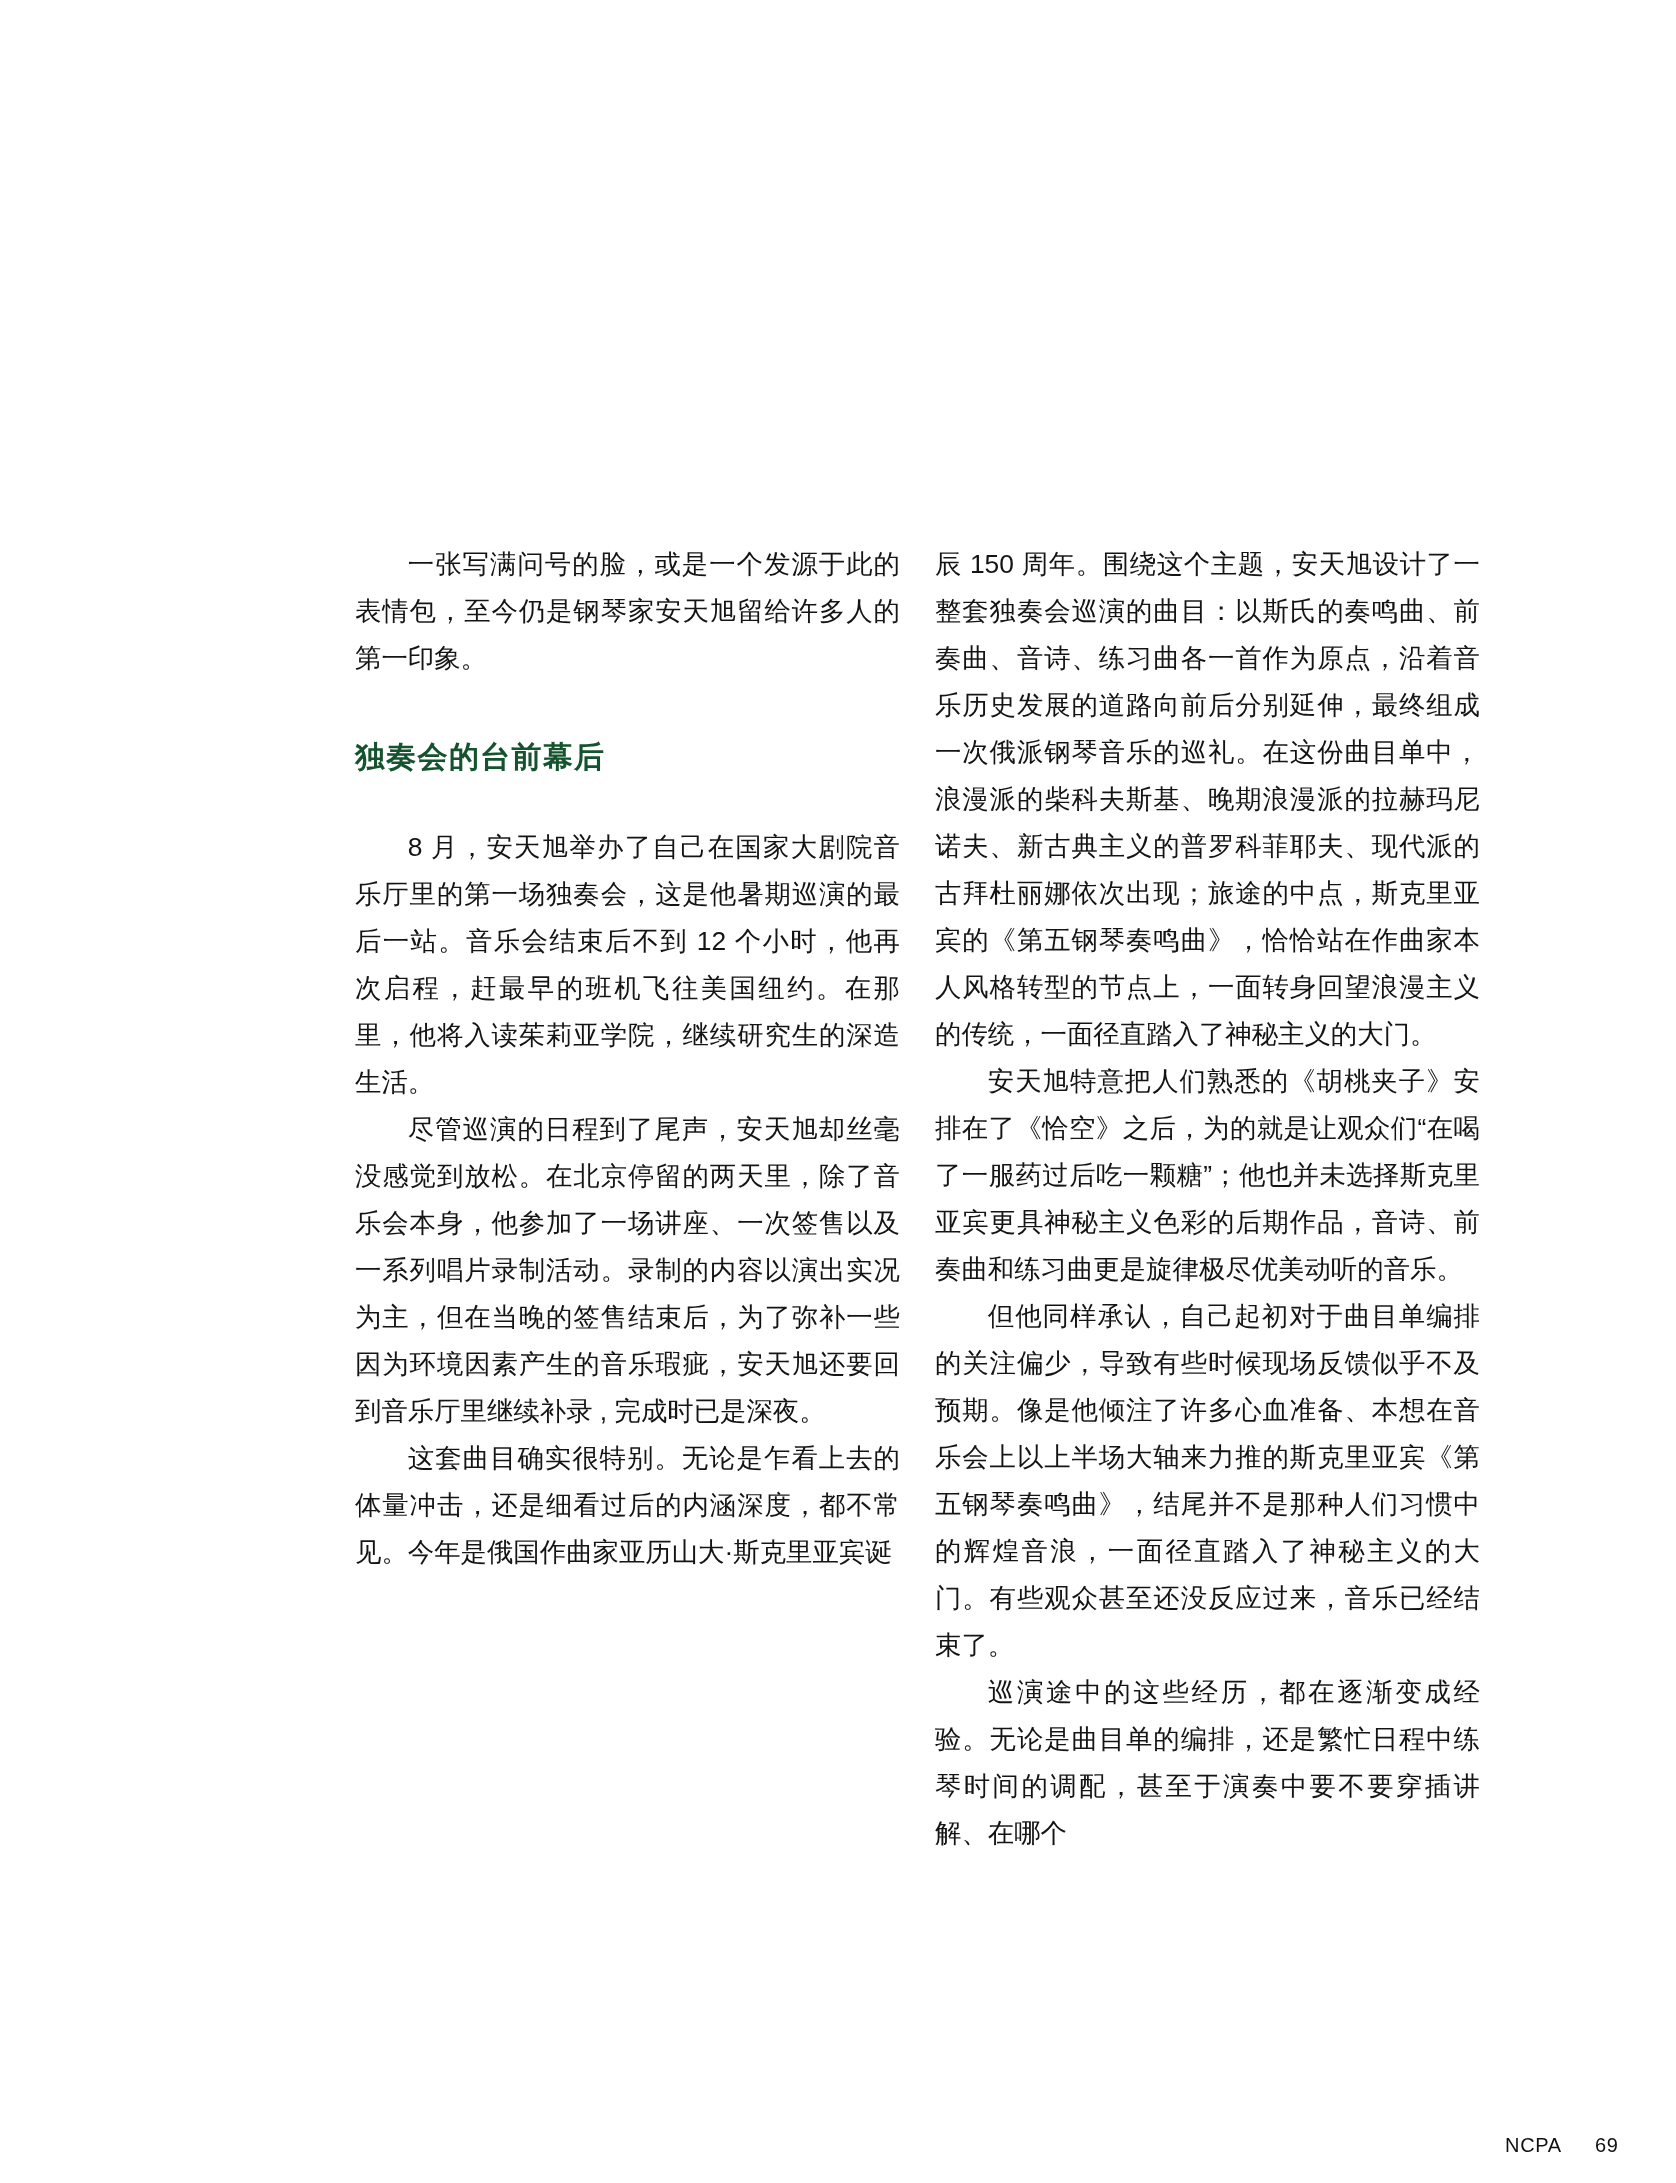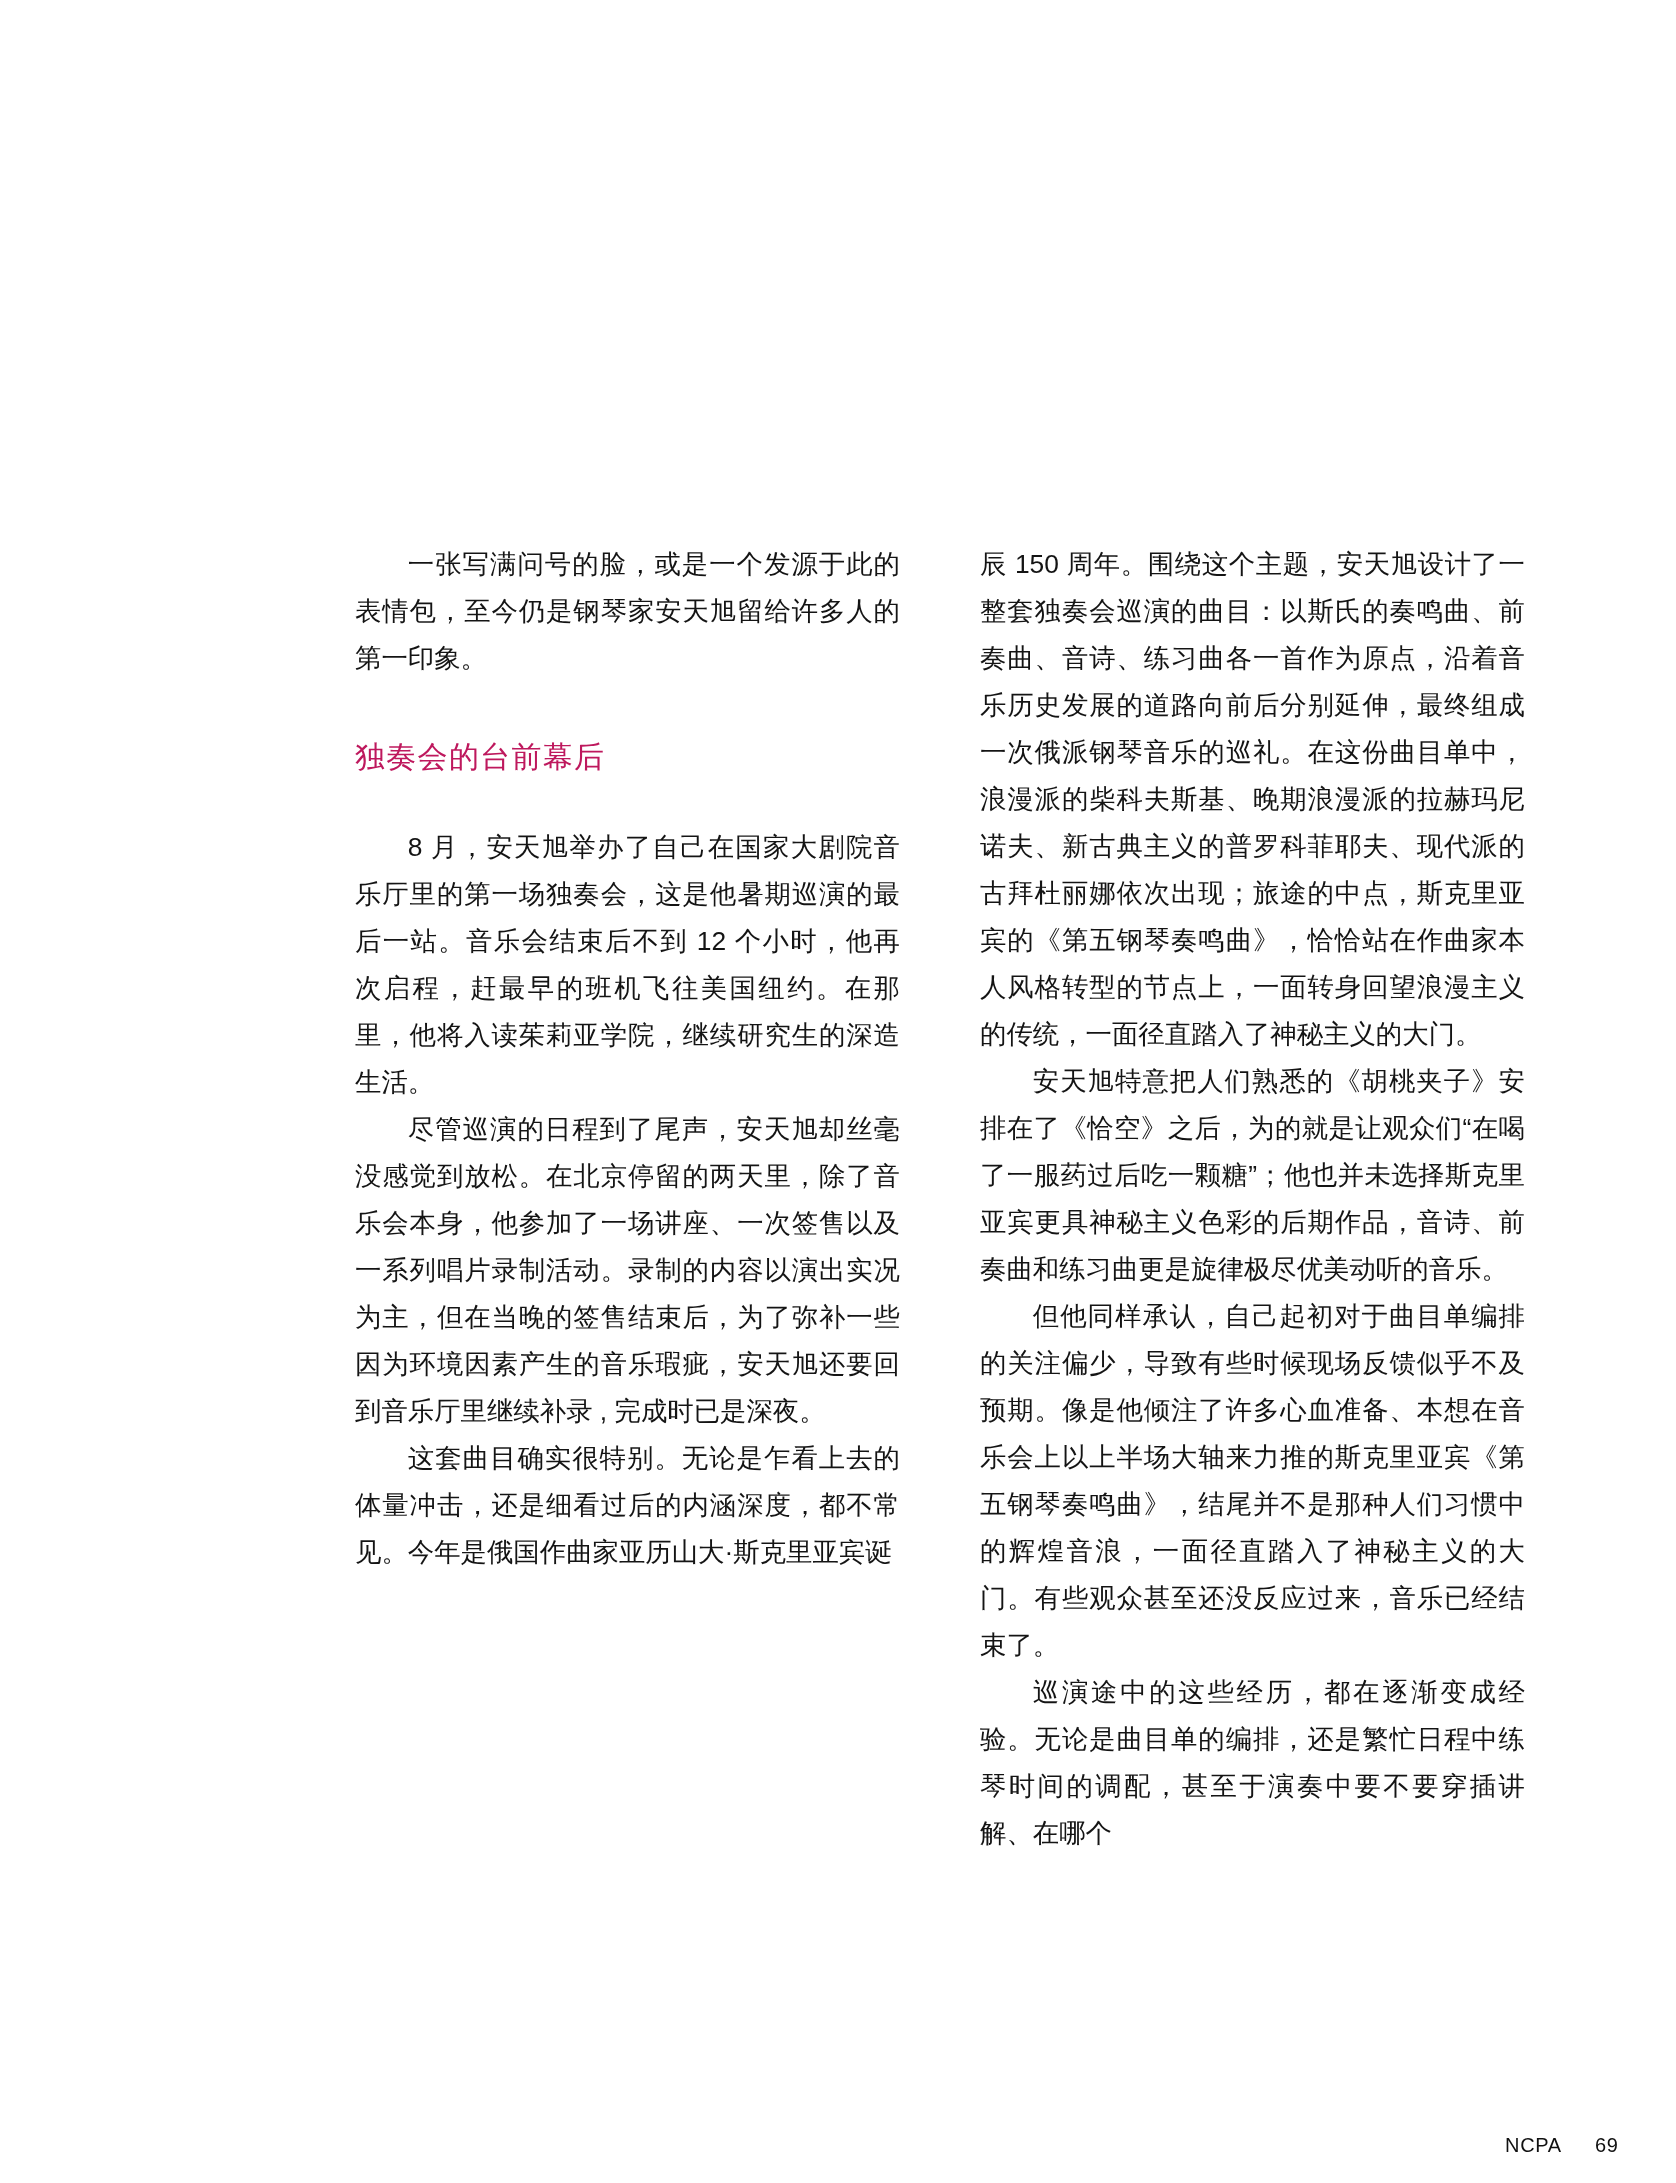--- a/index.html
+++ b/index.html
@@ -19,32 +19,32 @@
   .column {
     position: absolute;
     top: 477px;
     width: 545px;
     font-size: 26.4px;
     line-height: 47px;
     text-align: justify;
     font-weight: 400;
   }
   .column-left  { left: 291px; }
-  .column-right { left: 916px; }
+  .column-right { left: 871px; }
   .column p {
     text-indent: 2em;
     margin: 0;
   }
   .column p.no-indent { text-indent: 0; }
   .section-heading {
     font-size: 30px;
     line-height: 33px;
-    font-weight: 400;
+    font-weight: 700;
     letter-spacing: 1.3px;
-    color: #be185d;
+    color: #14532d;
     margin: 58px 0 51px 0;
     text-indent: 0;
   }
   .page-footer {
     position: absolute;
     left: 1425px;
     top: 2064px;
     font-size: 20px;
     line-height: 34px;
     color: #111111;

